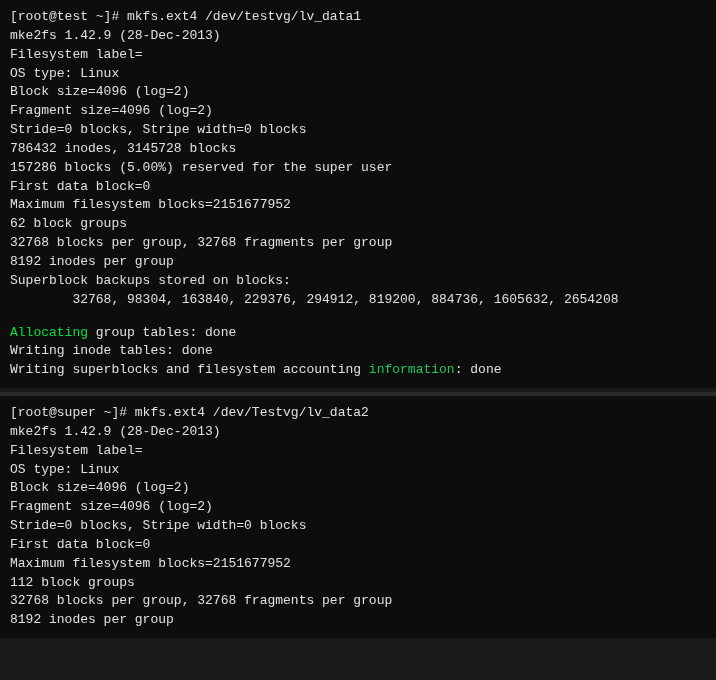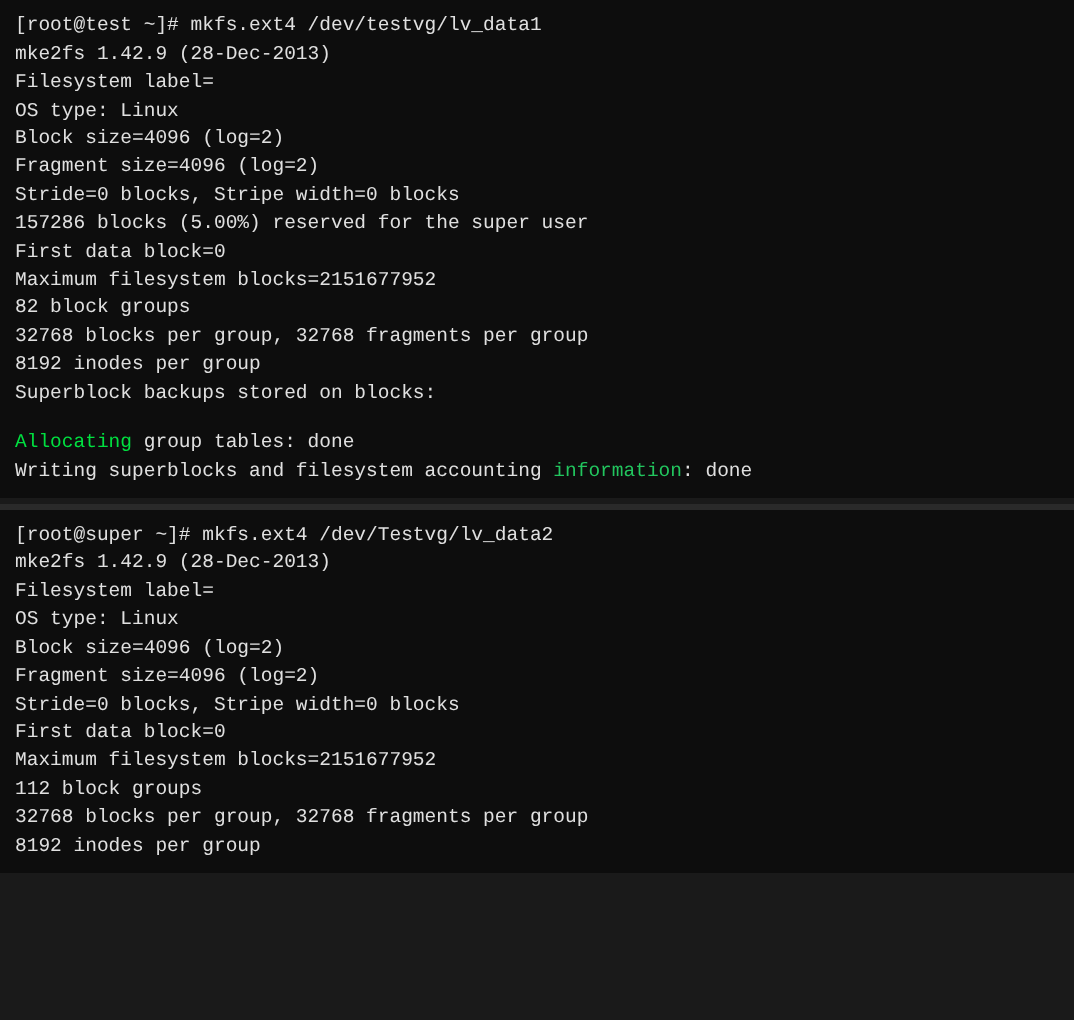--- a/index.html
+++ b/index.html
@@ -54,29 +54,32 @@
 
 <div>
   <div class="terminal-block">
     <div class="line">[root@test ~]# mkfs.ext4 /dev/testvg/lv_data1</div>
     <div class="line">mke2fs 1.42.9 (28-Dec-2013)</div>
     <div class="line">Filesystem label=</div>
     <div class="line">OS type: Linux</div>
     <div class="line">Block size=4096 (log=2)</div>
     <div class="line">Fragment size=4096 (log=2)</div>
     <div class="line">Stride=0 blocks, Stripe width=0 blocks</div>
+    <div class="line">786432 inodes, 3145728 blocks</div>
     <div class="line">157286 blocks (5.00%) reserved for the super user</div>
     <div class="line">First data block=0</div>
     <div class="line">Maximum filesystem blocks=2151677952</div>
-    <div class="line">82 block groups</div>
+    <div class="line">62 block groups</div>
     <div class="line">32768 blocks per group, 32768 fragments per group</div>
     <div class="line">8192 inodes per group</div>
     <div class="line">Superblock backups stored on blocks:</div>
+    <div class="line">        32768, 98304, 163840, 229376, 294912, 819200, 884736, 1605632, 2654208</div>
     <div class="empty-line"></div>
     <div class="line"><span class="green">Allocating</span> group tables: done</div>
+    <div class="line">Writing inode tables: done</div>
     <div class="line">Writing superblocks and filesystem accounting <span class="cyan">information</span>: done</div>
   </div>
 
   <div class="divider"></div>
 
   <div class="terminal-block">
     <div class="line">[root@super ~]# mkfs.ext4 /dev/Testvg/lv_data2</div>
     <div class="line">mke2fs 1.42.9 (28-Dec-2013)</div>
     <div class="line">Filesystem label=</div>
     <div class="line">OS type: Linux</div>

